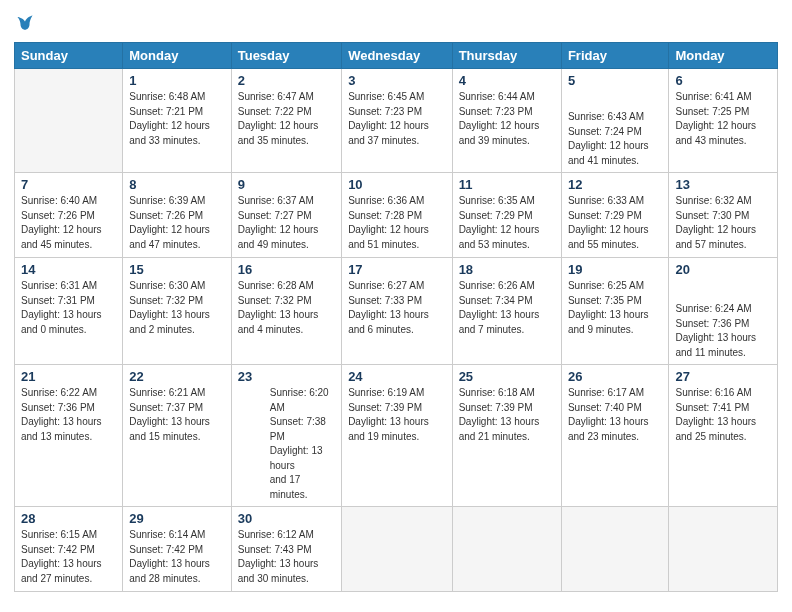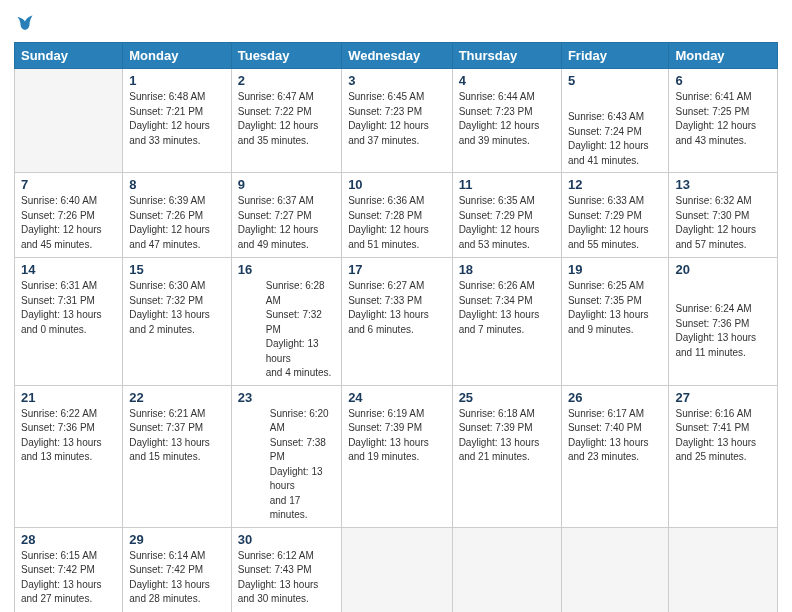--- a/index.html
+++ b/index.html
@@ -240,21 +240,21 @@
           </td>
           <td>
             <span class="day-num">15</span>
             <div class="day-info" style="white-space: pre-line;">Sunrise: 6:30 AM
 Sunset: 7:32 PM
 Daylight: 13 hours
 and 2 minutes.</div>
           </td>
           <td>
             <span class="day-num">16</span>
-            <div class="day-info" style="white-space: pre-line; margin-left: 28px;">Sunrise: 6:28 AM
+            <div class="day-info" style="white-space: pre-line;">Sunrise: 6:28 AM
 Sunset: 7:32 PM
 Daylight: 13 hours
 and 4 minutes.</div>
           </td>
           <td>
             <span class="day-num">17</span>
             <div class="day-info" style="white-space: pre-line;">Sunrise: 6:27 AM
 Sunset: 7:33 PM
 Daylight: 13 hours
 and 6 minutes.</div>

